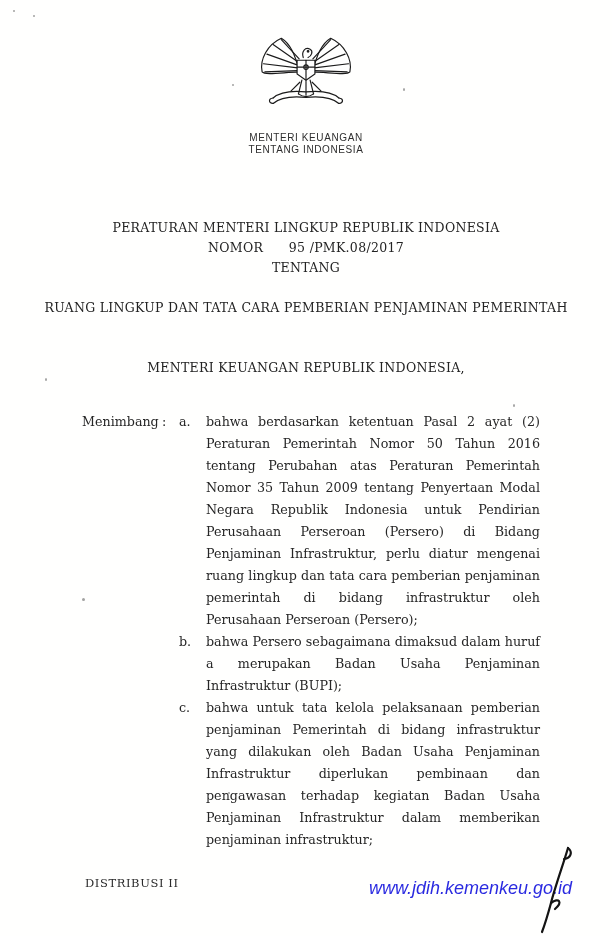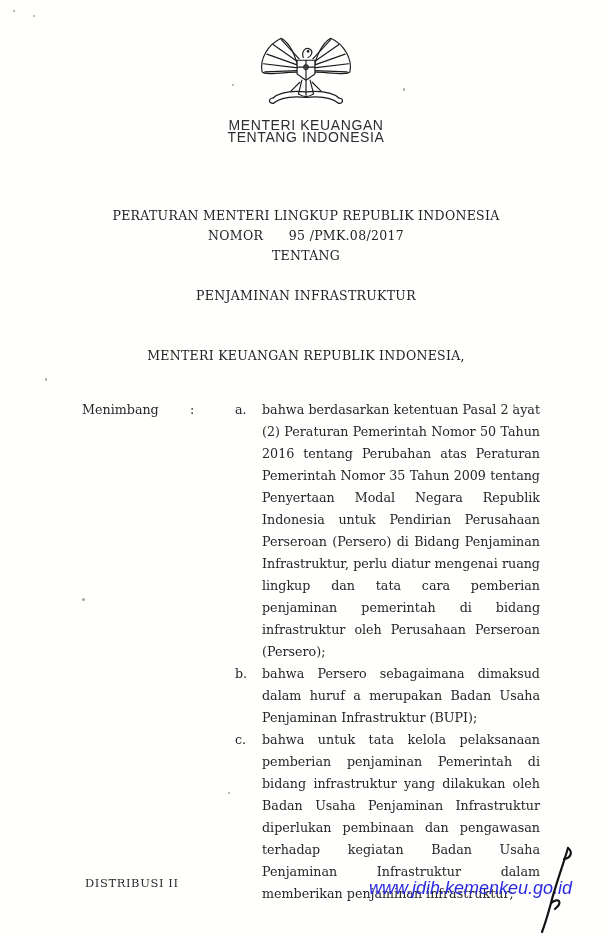--- a/index.html
+++ b/index.html
@@ -5,34 +5,34 @@
   html,body{margin:0;padding:0;background:#ffffff;}
   .page{
     position:relative;width:612px;height:936px;background:#fffffe;
     font-family:"DejaVu Serif","Liberation Serif",serif;color:#222;
     overflow:hidden;margin:0 auto;
   }
   
   .letterhead{padding-top:36px;text-align:center;}
   .emblem{display:block;margin:0 auto;}
   .ministry{
-    margin-top:8px;font-family:"Liberation Sans","DejaVu Sans",sans-serif;
-    font-size:14px;line-height:11.5px;letter-spacing:.6px;color:#2e2e2e;
+    margin-top:20px;font-family:"Liberation Sans","DejaVu Sans",sans-serif;
+    font-size:10px;line-height:11.5px;letter-spacing:.6px;color:#2e2e2e;
   }
   .salinan{
     margin-top:9px;font-size:13.5px;font-weight:bold;letter-spacing:1.5px;color:#1c1c1c;
   }
   
   .title-block{margin-top:63px;text-align:center;font-size:12.5px;line-height:20px;letter-spacing:.3px;color:#232323;}
   .title-block .gap{height:20px;}
   .nomor{white-space:pre;}
   
   .consider{
     margin:33px 72px 0 82px;display:flex;align-items:flex-start;
-    font-size:12.7px;line-height:22px;color:#262626;gap:28px;
+    font-size:12.7px;line-height:22px;color:#262626;
   }
   .consider-label{width:80px;flex:none;}
   .consider-colon{width:17px;flex:none;}
   .consider-items{flex:1;}
   .c-item{display:flex;align-items:flex-start;}
   .c-marker{width:27px;flex:none;}
   .c-text{flex:1;text-align:justify;text-justify:inter-word;}
   
   .distribusi{
     position:absolute;left:85px;top:876px;font-size:11.5px;letter-spacing:.6px;color:#2a2a2a;
@@ -95,21 +95,21 @@
       <div>MENTERI KEUANGAN</div>
       <div>TENTANG INDONESIA</div>
     </div>
   </div>
 
   <div class="title-block">
     <div>PERATURAN MENTERI LINGKUP REPUBLIK INDONESIA</div>
     <div class="nomor">NOMOR      95 /PMK.08/2017</div>
     <div>TENTANG</div>
     <div class="gap"></div>
-    <div>PENJAMINAN INFRASTRUKTUR</div>
+    <div>RUANG LINGKUP DAN TATA CARA PEMBERIAN PENJAMINAN PEMERINTAH</div>
     <div class="gap"></div>
     <div class="gap"></div>
     <div>MENTERI KEUANGAN REPUBLIK INDONESIA,</div>
   </div>
 
   <div class="consider">
     <div class="consider-label">Menimbang</div>
     <div class="consider-colon">:</div>
     <div class="consider-items">
       <div class="c-item">

